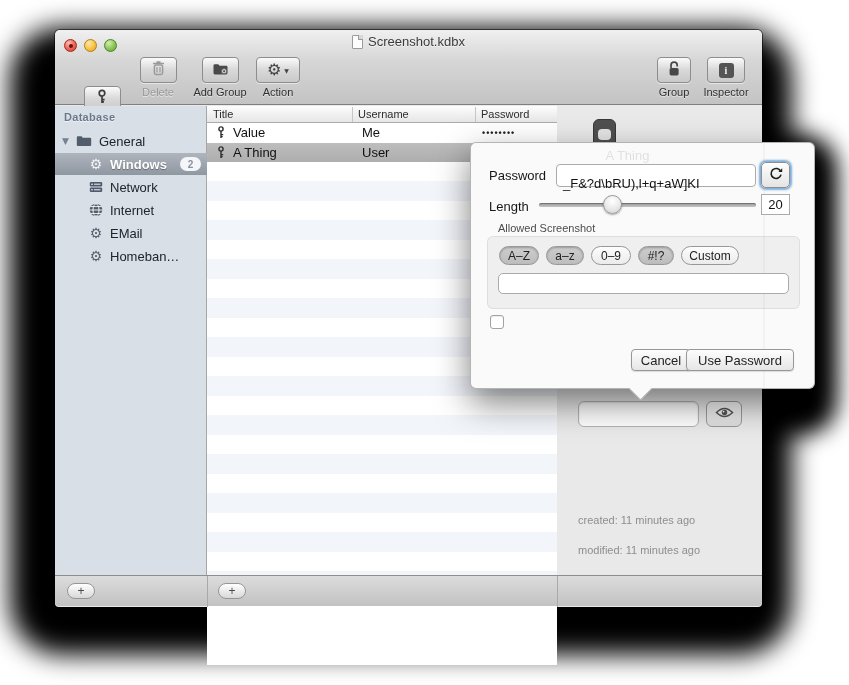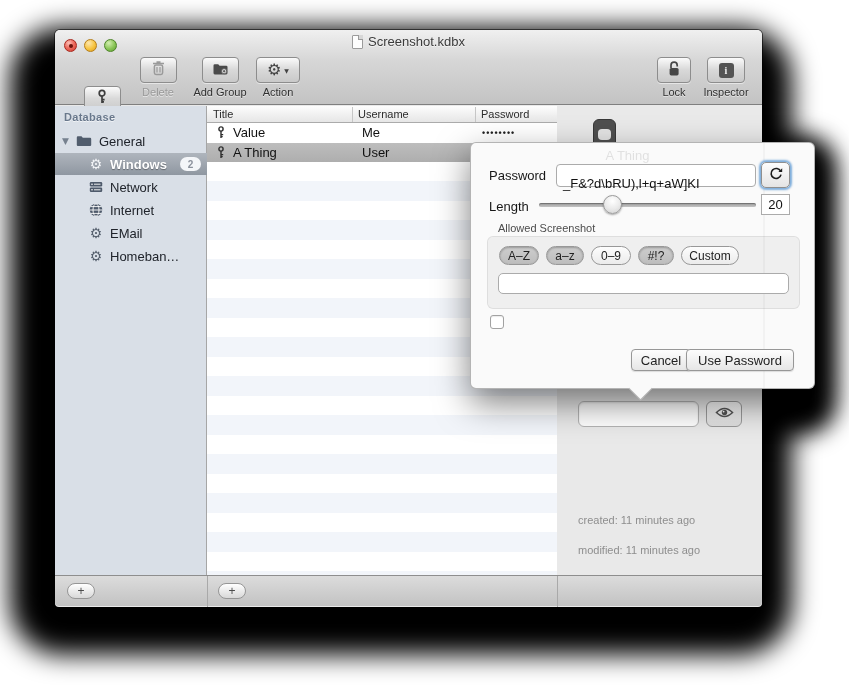--- a/index.html
+++ b/index.html
@@ -66,21 +66,21 @@
   .sb-ic { position:absolute; display:flex; align-items:center; justify-content:center; width:16px; height:16px; }
   .sb-gear { font-family:"DejaVu Sans",sans-serif; font-size:14px; color:#56606e; line-height:1; }
   .sb-row.selected { background:linear-gradient(#afb5bd,#8f97a1); }
   .sb-row.selected .lbl { color:#fff; font-weight:bold; text-shadow:0 1px 1px rgba(0,0,0,.35); }
   .sb-row.selected .sb-gear { color:#f2f4f7; }
   .badge { position:absolute; right:6px; top:4px; min-width:21px; height:14px; border-radius:8px;
     background:#f4f6f9; color:#8b919c; font-size:10px; font-weight:bold;
     display:flex; align-items:center; justify-content:center; padding:0 5px; }
 
   
-  .table { position:absolute; left:152px; top:0; width:350px; height:469px; background:#fff;text-align:right; }
+  .table { position:absolute; left:152px; top:0; width:350px; height:559px; background:#fff;text-align:right; }
   .t-header { position:absolute; left:0; top:0; width:350px; height:17px;
     background:linear-gradient(#fdfdfd,#e6e6e6); border-bottom:1px solid #ababab; }
   .t-h { position:absolute; top:2px; font-size:11px; color:#2c2c2c; }
   .t-hdiv { position:absolute; top:1px; width:1px; height:15px; background:#c6c6c6; }
   .t-body { position:absolute; left:0; top:17px; width:350px; height:452px;
     background:repeating-linear-gradient(to bottom,#ffffff 0px,#ffffff 19.5px,#f2f5fa 19.5px,#f2f5fa 39px); }
   .t-row { position:absolute; left:0; width:350px; height:19.5px; font-size:13px; color:#111;
     display:flex; align-items:center; }
   .t-row.selected { background:linear-gradient(#bdbdbd,#aeaeae); }
   .t-cell-title { position:absolute; left:26px; }
@@ -223,21 +223,21 @@
 
         <div class="tb-item" style="left:599px;width:40px;">
           <div class="tb-bed" style="width:34px;">
             <span>
               <svg width="16" height="17" viewBox="0 0 16 17">
                   <path d="M5 8 V5.2 a3.1 3.1 0 0 1 6.2 0 V6.4" fill="none" stroke="#474747" stroke-width="1.7"></path>
                   <rect x="3.6" y="8" width="9" height="7.4" rx="1.6" fill="#474747"></rect>
                 </svg>
             </span>
           </div>
-          <div class="tb-label">Lock</div>
+          <div class="tb-label">Group</div>
         </div>
 
         <div class="tb-item" style="left:643px;width:56px;">
           <div class="tb-bed" style="width:38px;">
             <span class="ibox">i</span>
           </div>
           <div class="tb-label">Inspector</div>
         </div>
       </div>
     </div>

